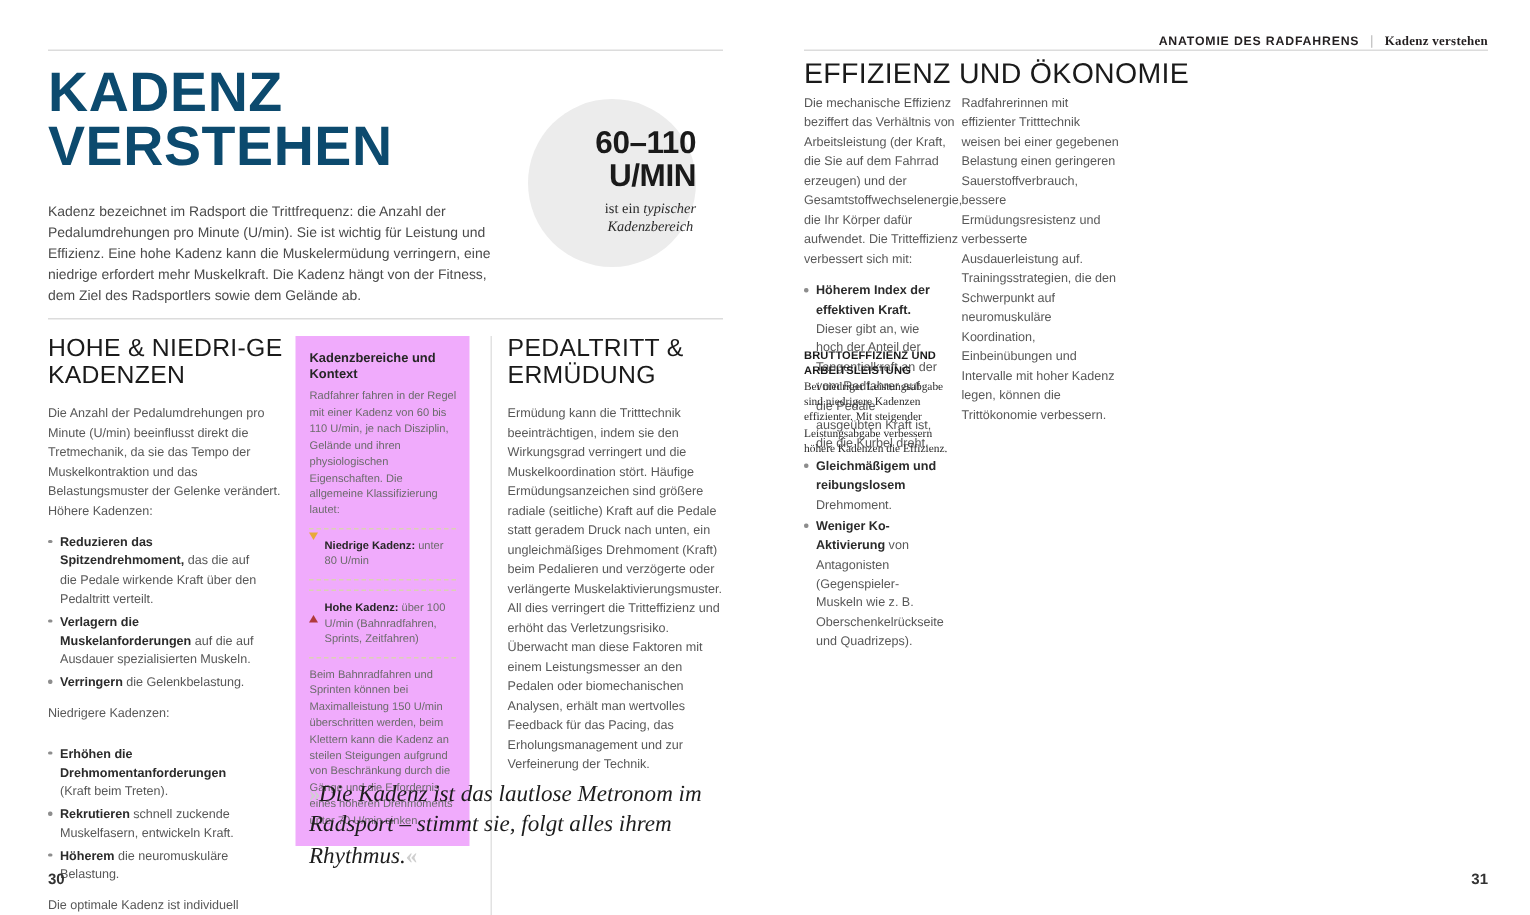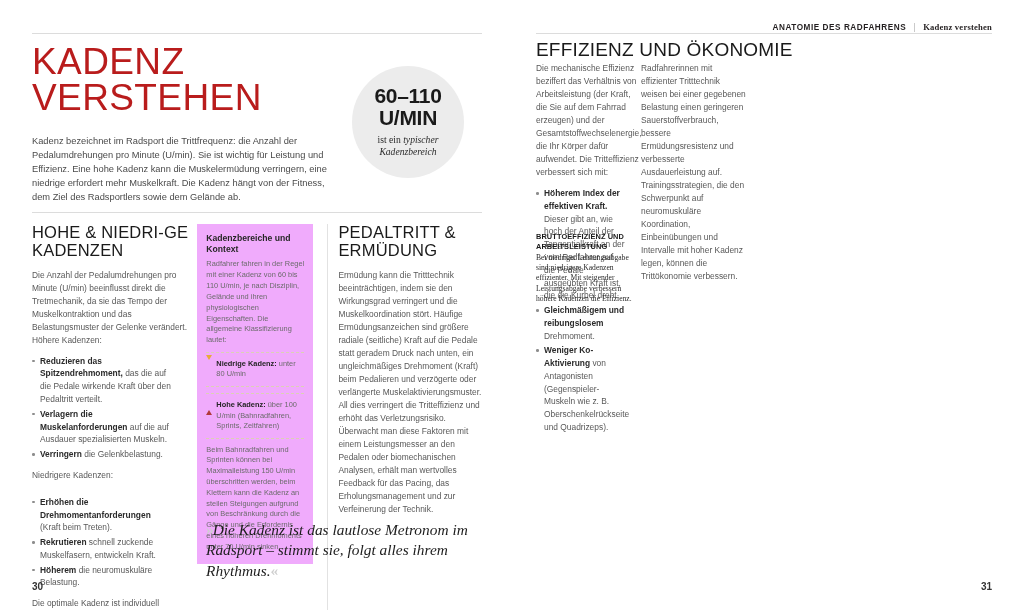--- a/index.html
+++ b/index.html
@@ -16,30 +16,30 @@
   
   .runhead{position:absolute;top:22px;right:28px;display:flex;align-items:baseline;gap:7px;
            font-size:8.2px;letter-spacing:.55px;font-weight:700;color:#231f20;}
   .runhead .sep{font-weight:400;color:#b9b9b9;font-size:9px;}
   .runhead .chap{font-family:"Liberation Serif",serif;font-weight:600;font-size:8.6px;letter-spacing:.2px;}
   .toprule{position:absolute;left:32px;right:28px;top:33px;height:1px;background:#dcdcdc;}
   .toprule.r{left:26px;}
 
   
   h1.title{
-    font-size:37px;line-height:.98;font-weight:400;letter-spacing:.4px;
-    margin:22px 0 0 0;color:#b91c1c;
+    font-size:37px;line-height:.98;font-weight:700;letter-spacing:.4px;
+    margin:22px 0 0 0;color:#0c4a6e;
   }
   .intro{
     width:300px;margin-top:17px;font-size:9.3px;line-height:1.53;color:#4a4a4a;
     text-align:left;
   }
   .badge{
     position:absolute;left:352px;top:66px;width:112px;height:112px;border-radius:50%;
-    background:#ececec;display:flex;flex-direction:column;align-items:center;justify-content:center;
+    background:#ececec;display:flex;flex-direction:column;align-items:flex-end;justify-content:center;
     text-align:center;
   }
   .badge .big{font-size:21px;font-weight:800;letter-spacing:-.3px;line-height:1.04;color:#1a1a1a;}
   .badge .sub{font-family:"Liberation Serif",serif;font-size:9.6px;line-height:1.3;margin-top:5px;color:#2a2a2a;}
   .badge .sub i{font-style:italic;}
 
   .midrule{position:absolute;left:32px;right:28px;top:212px;height:1px;background:#dcdcdc;}
 
   .cols{position:absolute;left:32px;top:224px;width:450px;display:flex;}
   .col-a{width:160px;}

